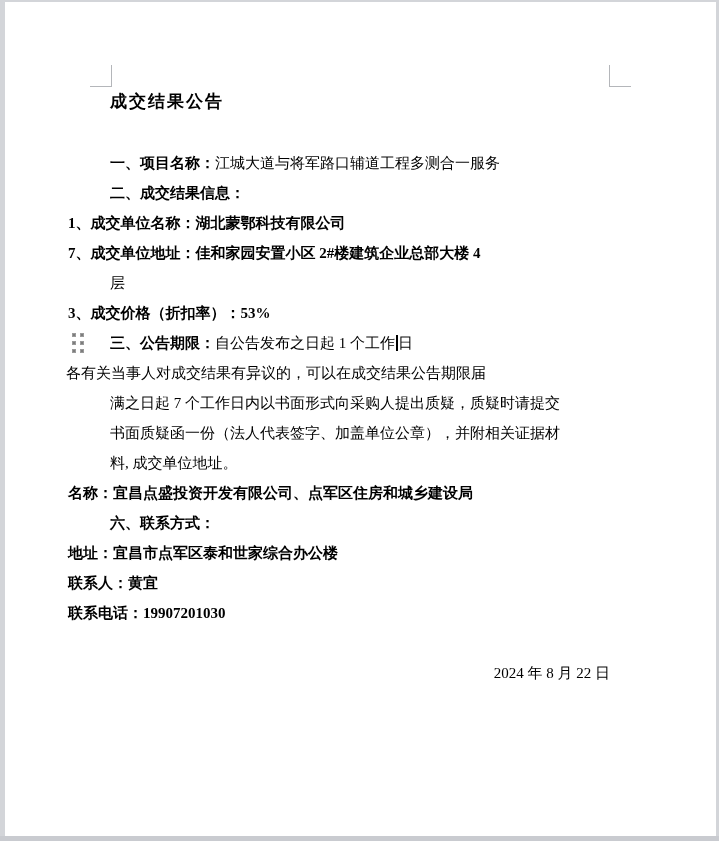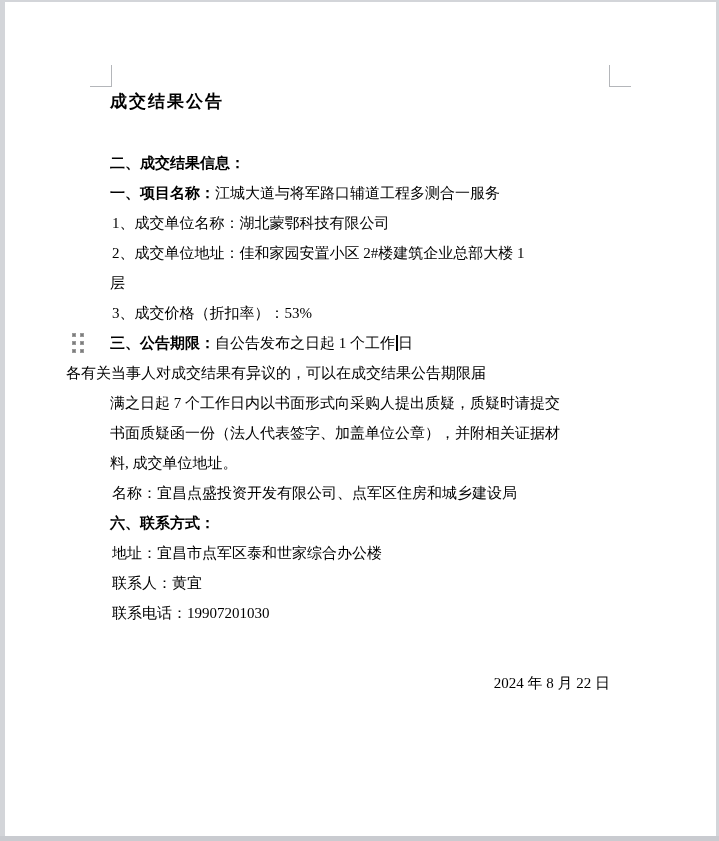--- a/index.html
+++ b/index.html
@@ -29,32 +29,32 @@
   .drag-handle .dot{width:4px;height:4px;background:#7c7c7c;box-shadow:inset 0 0 0 1px #9a9a9a;}
 
   .title{
     position:absolute;top:90px;left:110px;width:500px;
     text-align:left;font-size:17px;font-weight:bold;letter-spacing:2px;
   }
 
   .content{position:absolute;top:148px;left:0;width:719px;}
   .line{height:30px;line-height:30px;font-size:15px;white-space:pre;}
   .line.h,.line.cont{padding-left:110px;}
-  .line.sub{padding-left:112px;}
+  .line.sub{padding-left:68px;font-weight:bold;}
   .line.para{padding-left:66px;}
   .b{font-weight:bold;}
 
   .caret{
     display:inline-block;width:2px;height:16px;background:#000;
     vertical-align:-3px;margin:0 0 0 1px;
   }
 
   .date-line{
     height:30px;line-height:30px;font-size:15px;
-    margin-top:40px;padding-right:109px;text-align:right;white-space:pre;
+    margin-top:30px;padding-right:109px;text-align:right;white-space:pre;
   }
 </style>
 </head>
 <body>
 
 <div class="edge edge-left"></div>
 <div class="edge edge-top"></div>
 <div class="edge edge-right"></div>
 <div class="edge edge-bottom"></div>
 
@@ -66,24 +66,24 @@
   <span class="dot"></span>
   <span class="dot"></span>
   <span class="dot"></span>
   <span class="dot"></span>
   <span class="dot"></span>
 </div>
 
 <div class="title">成交结果公告</div>
 
 <div class="content">
+  <div class="line h"><span class="b">一、项目名称：</span><span>江城大道与将军路口辅道工程多测合一服务</span></div>
   <div class="line h"><span class="b">二、成交结果信息：</span><span></span></div>
-  <div class="line h"><span class="b">一、项目名称：</span><span>江城大道与将军路口辅道工程多测合一服务</span></div>
   <div class="line sub"><span class="b"></span><span>1、成交单位名称：湖北蒙鄂科技有限公司</span></div>
-  <div class="line sub"><span class="b"></span><span>2、成交单位地址：佳和家园安置小区 2#楼建筑企业总部大楼 1</span></div>
+  <div class="line sub"><span class="b"></span><span>7、成交单位地址：佳和家园安置小区 2#楼建筑企业总部大楼 4</span></div>
   <div class="line cont"><span class="b"></span><span>层</span></div>
   <div class="line sub"><span class="b"></span><span>3、成交价格（折扣率）：53%</span></div>
   <div class="line h"><span class="b">三、公告期限：</span><span>自公告发布之日起 1 个工作</span><span class="caret"></span><span>日</span></div>
   <div class="line para"><span class="b"></span><span>各有关当事人对成交结果有异议的，可以在成交结果公告期限届</span></div>
   <div class="line cont"><span class="b"></span><span>满之日起 7 个工作日内以书面形式向采购人提出质疑，质疑时请提交</span></div>
   <div class="line cont"><span class="b"></span><span>书面质疑函一份（法人代表签字、加盖单位公章），并附相关证据材</span></div>
   <div class="line cont"><span class="b"></span><span>料, 成交单位地址。</span></div>
   <div class="line sub"><span class="b"></span><span>名称：宜昌点盛投资开发有限公司、点军区住房和城乡建设局</span></div>
   <div class="line h"><span class="b">六、联系方式：</span><span></span></div>
   <div class="line sub"><span class="b"></span><span>地址：宜昌市点军区泰和世家综合办公楼</span></div>

